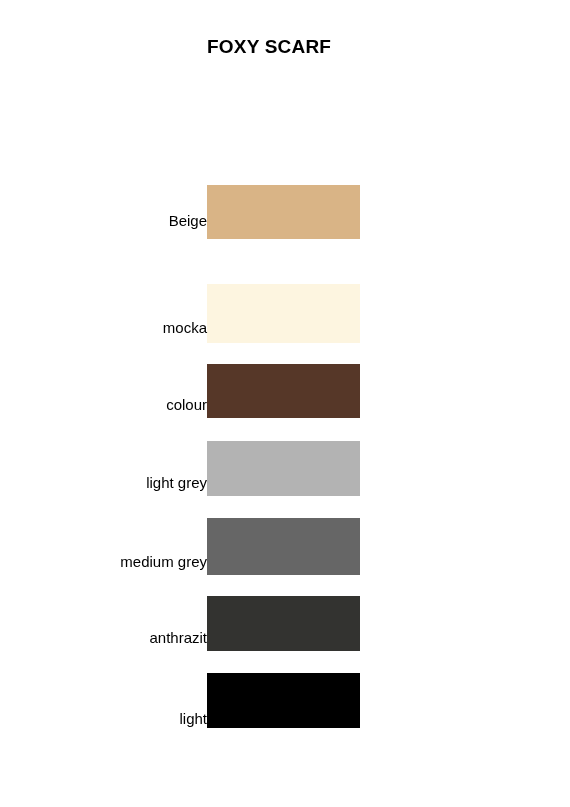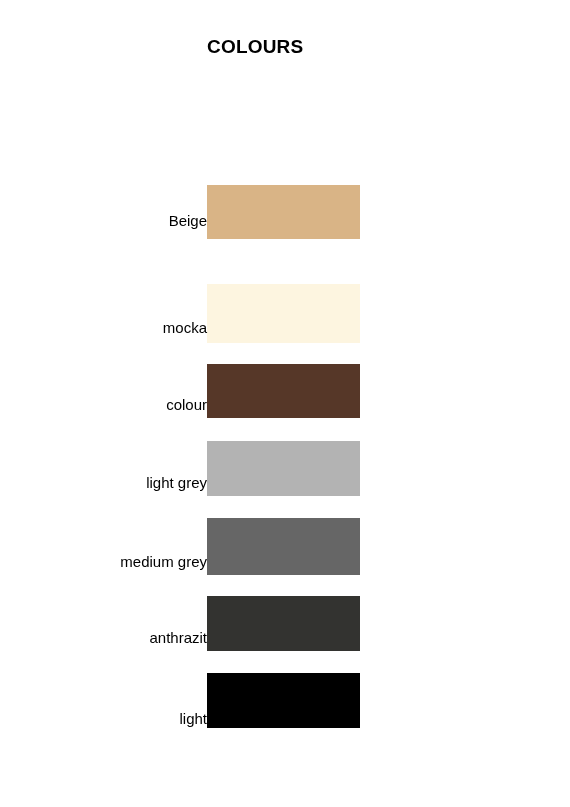--- a/index.html
+++ b/index.html
@@ -75,21 +75,21 @@
     left: 207px;
     width: 153px;
   }
 </style>
 </head>
 <body style="background: rgb(255, 255, 255);">
 
 <div id="sheet">
 
   <div class="title-block">
-    <div class="title-line">COLOURS</div>
+    <div class="title-line">FOXY SCARF</div>
   </div>
 
 
   <div class="swatch-list">
       <div class="swatch-row" style="top: 0px;">
         <div class="swatch-chip" style="top: 167px; height: 54px; background: rgb(217, 180, 134);"></div>
         <div class="swatch-label" style="top: 194px;">Beige</div>
       </div>
       <div class="swatch-row" style="top: 0px;">
         <div class="swatch-chip" style="top: 266px; height: 59px; background: rgb(253, 245, 224);"></div>

